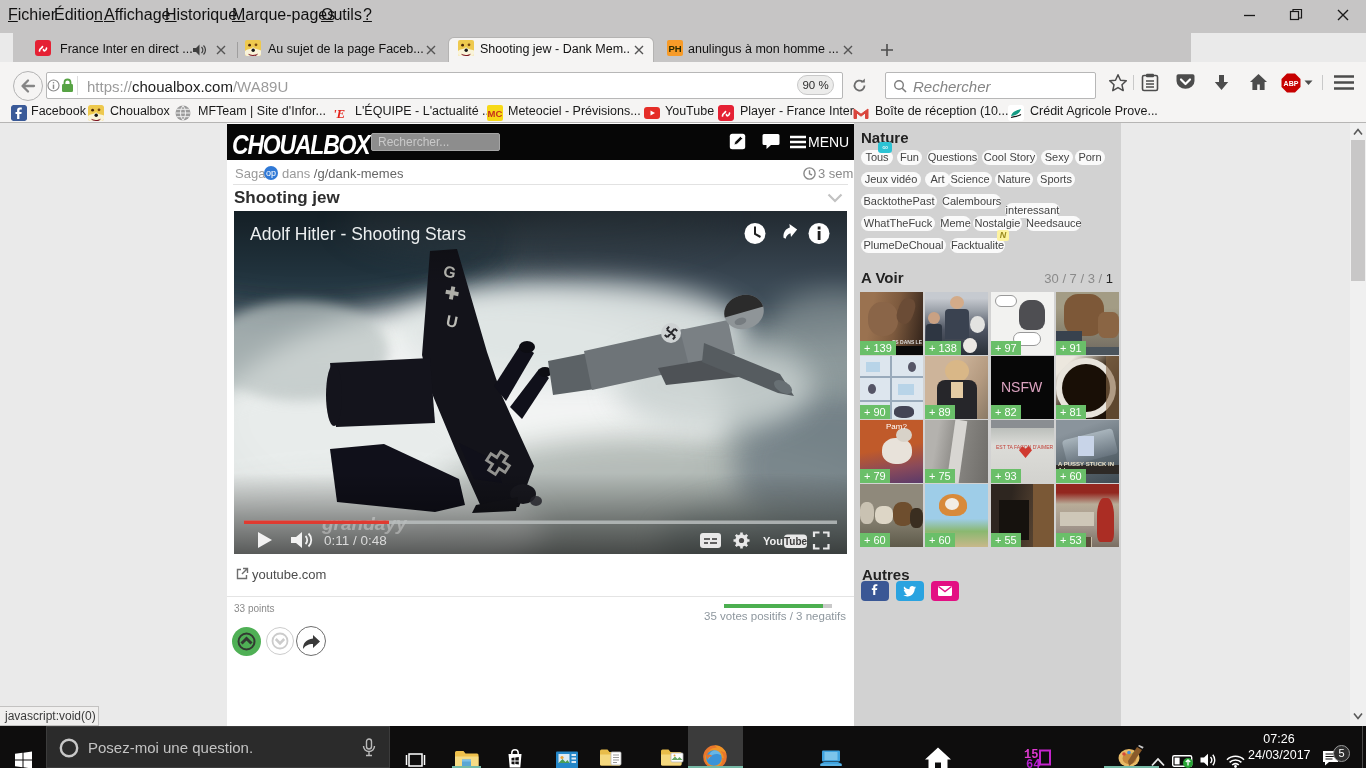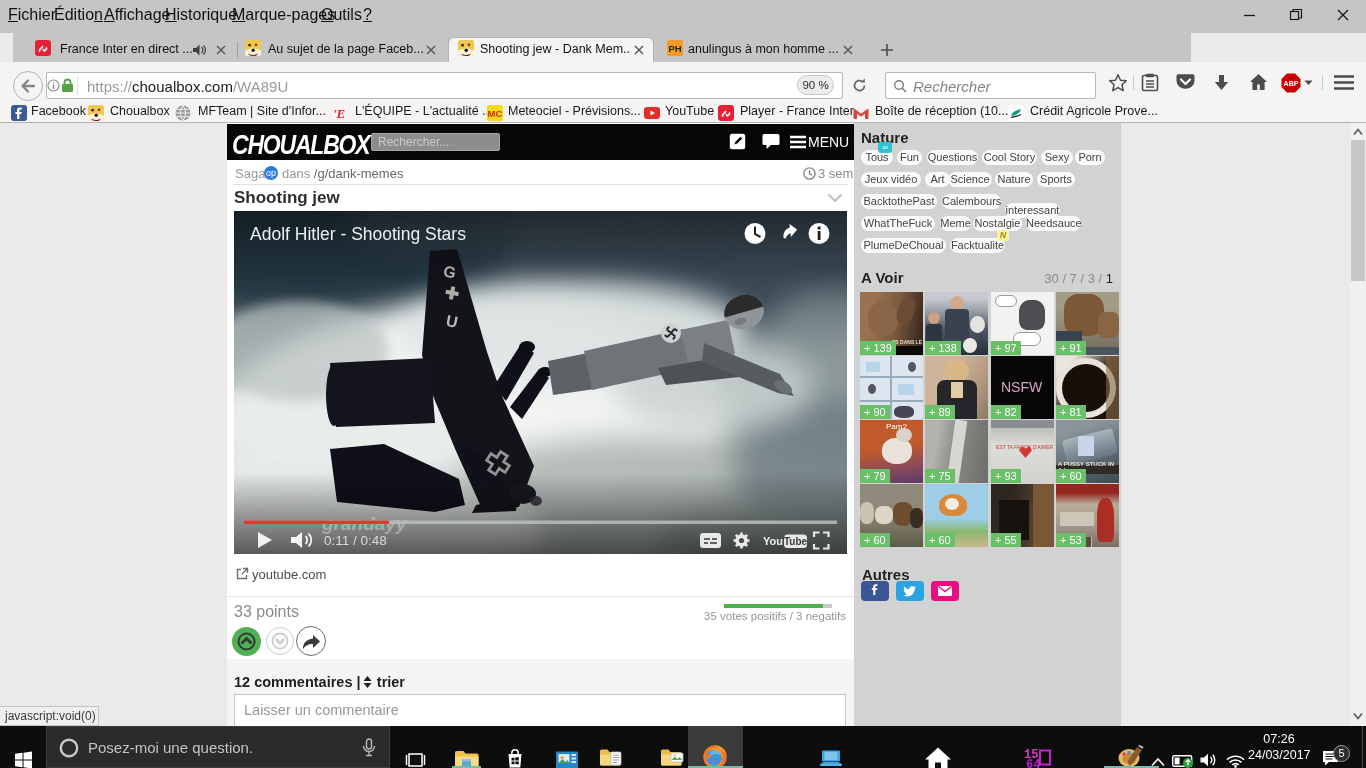--- a/index.html
+++ b/index.html
@@ -405,21 +405,21 @@
  </g>
 </svg>
   </div>
 
   <svg class="abs" style="left:9px;top:444px" width="13" height="13" viewBox="0 0 13 13">
           <path d="M5 2.5 H1.5 V11.5 H10.5 V8" fill="none" stroke="#6e6e6e" stroke-width="1.4"></path>
           <path d="M7 1.5 h4.5 V6 M11.2 1.8 L6 7" fill="none" stroke="#6e6e6e" stroke-width="1.4"></path>
         </svg>
   <span class="abs" style="left:25px;top:444px;font-size:13px;color:#4c4c4c">youtube.com</span>
   <div class="abs" style="left:0px;top:473px;width:627px;height:1px;background:#e4e4e4"></div>
-  <span class="abs" style="left:7px;top:480px;font-size:16px;color:#8a8a8a">33 points</span>
+  <span class="abs" style="left:7px;top:480px;font-size:10px;color:#8a8a8a">33 points</span>
   <div class="abs" style="left:497px;top:481px;width:108px;height:4px;background:#c9c9c9">
           <div style="width:99px;height:4px;background:#4caf50"></div>
         </div>
   <span class="abs" style="left:445px;top:487px;width:174px;text-align:right;font-size:11.5px;color:#8e979e;white-space:nowrap">35 votes positifs / 3 negatifs</span>
   <div class="circbtn" style="left:5px;top:504px;width:29px;height:29px;background:#4fb055;">
           <svg width="29" height="29" viewBox="0 0 29 29">
             <circle cx="14.5" cy="14.5" r="8" fill="none" stroke="#323a32" stroke-width="2"></circle>
             <path d="M9.5 16.5 L14.5 11.5 L19.5 16.5" stroke="#323a32" stroke-width="3" fill="none"></path>
           </svg>
         </div>
@@ -427,28 +427,20 @@
           <svg width="26" height="26" viewBox="0 0 26 26">
             <circle cx="13" cy="13" r="7.5" fill="none" stroke="#ccc" stroke-width="1.8"></circle>
             <path d="M8.8 11 L13 15.4 L17.2 11" stroke="#ccc" stroke-width="2.6" fill="none"></path>
           </svg>
         </div>
   <div class="circbtn" style="left:69px;top:503px;width:30px;height:30px;background:#fff;border:1px solid #6e6e6e">
           <svg width="28" height="28" viewBox="0 0 28 28">
             <path d="M16 8 l7 6.5 -7 6.5 v-4 c-5 0 -8 2 -10 5 c0 -6 3 -9.5 10 -10.5 z" fill="#3a3a3a"></path>
           </svg>
         </div>
-  <div id="comments">
-    <span class="abs" style="left:7px;top:15px;font-size:14.5px;font-weight:bold;color:#1f1f1f;white-space:nowrap">12 commentaires | <svg width="11" height="12" viewBox="0 0 11 12" style="display:inline-block;vertical-align:-1px">
-              <path d="M5.5 0 L9.5 5 H1.5 z M5.5 12 L1.5 7 h8 z" fill="#1f1f1f"></path>
-            </svg> trier</span>
-    <div class="abs" style="left:7px;top:35px;width:612px;height:32px;background:#fff;border:1px solid #c9c9c9;border-bottom:none;">
-      <span style="position:absolute;left:9px;top:7px;font-size:14.5px;color:#999">Laisser un commentaire</span>
-    </div>
-  </div>
  </div>
 
  <div id="sidebar">
   <span class="abs" style="left:7px;top:6px;font-size:15px;font-weight:bold;color:#222">Nature</span>
   <span class="pill" style="left:7px;top:27px;width:32px">Tous</span>
   <span class="pill" style="left:43px;top:27px;width:25px">Fun</span>
   <span class="pill" style="left:73px;top:27px;width:51px">Questions</span>
   <span class="pill" style="left:128px;top:27px;width:55px">Cool Story</span>
   <span class="pill" style="left:187px;top:27px;width:32px">Sexy</span>
   <span class="pill" style="left:221px;top:27px;width:30px">Porn</span>

